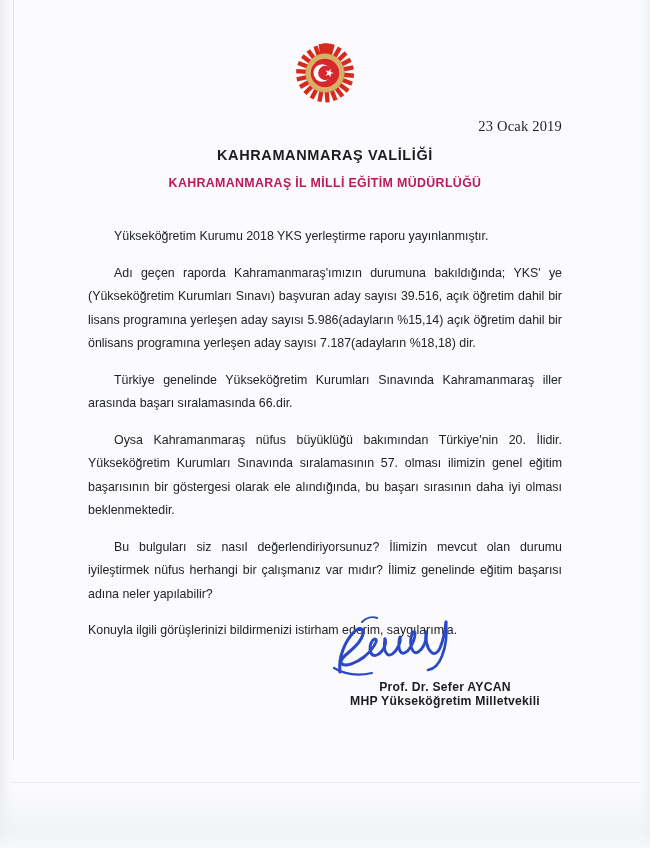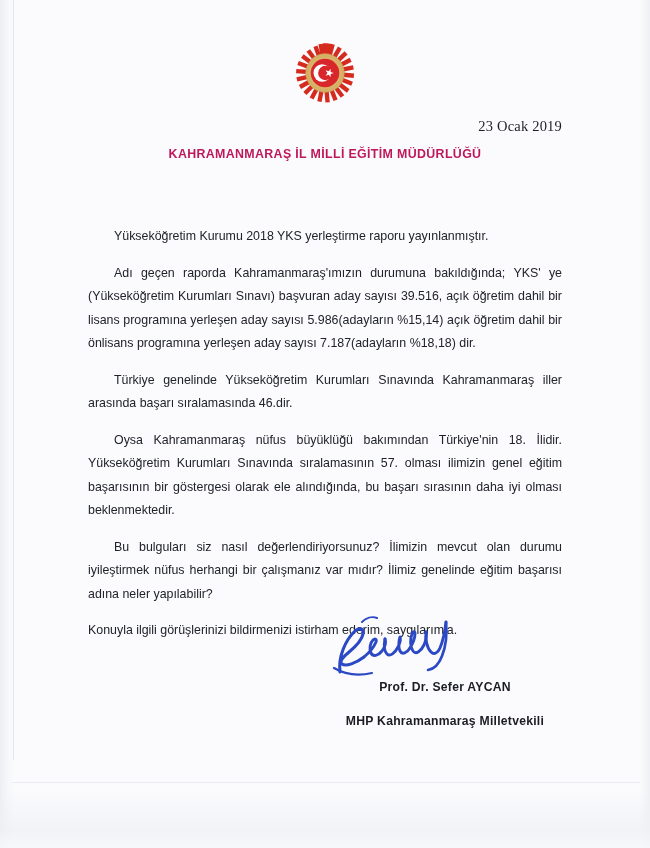--- a/index.html
+++ b/index.html
@@ -146,21 +146,20 @@
   #signature-mark svg {
     position: absolute;
     left: 28px;
     top: 0;
   }
   #signer-name {
     font-size: 12.2px;
     font-weight: bold;
     color: #1b1d22;
     letter-spacing: 0.25px;
-    margin-bottom: 20px;
   }
   #signer-role {
     font-size: 12.2px;
     font-weight: bold;
     color: #1b1d22;
     letter-spacing: 0.25px;
   }
 </style>
 </head>
 <body>
@@ -217,44 +216,45 @@
 
           <polygon fill="#ffffff" points="64.2,50 59.1,51.7 59.1,57 56,52.7 50.9,54.4 54,50 50.9,45.6 56,47.3 59.1,43 59.1,48.3"></polygon>
         </g>
       </svg>
     </span>
   </div>
 
   <div id="date-line">23 Ocak 2019</div>
 
   <div id="heading-block">
+    <div id="org-title">KAHRAMANMARAŞ VALİLİĞİ</div>
     <div id="org-subtitle">KAHRAMANMARAŞ İL MİLLİ EĞİTİM MÜDÜRLÜĞÜ</div>
   </div>
 
   <div id="body-block">
     <p>Yükseköğretim Kurumu 2018 YKS yerleştirme raporu yayınlanmıştır.</p>
     <p>Adı geçen raporda Kahramanmaraş'ımızın durumuna bakıldığında; YKS' ye (Yükseköğretim Kurumları Sınavı) başvuran aday sayısı 39.516, açık öğretim dahil bir lisans programına yerleşen aday sayısı 5.986(adayların %15,14) açık öğretim dahil bir önlisans programına yerleşen aday sayısı 7.187(adayların %18,18) dir.</p>
-    <p>Türkiye genelinde Yükseköğretim Kurumları Sınavında Kahramanmaraş iller arasında başarı sıralamasında 46.dir.</p>
-    <p>Oysa Kahramanmaraş nüfus büyüklüğü bakımından Türkiye'nin 18. İlidir. Yükseköğretim Kurumları Sınavında sıralamasının 57. olması ilimizin genel eğitim başarısının bir göstergesi olarak ele alındığında, bu başarı sırasının daha iyi olması beklenmektedir.</p>
+    <p>Türkiye genelinde Yükseköğretim Kurumları Sınavında Kahramanmaraş iller arasında başarı sıralamasında 66.dir.</p>
+    <p>Oysa Kahramanmaraş nüfus büyüklüğü bakımından Türkiye'nin 20. İlidir. Yükseköğretim Kurumları Sınavında sıralamasının 57. olması ilimizin genel eğitim başarısının bir göstergesi olarak ele alındığında, bu başarı sırasının daha iyi olması beklenmektedir.</p>
     <p>Bu bulguları siz nasıl değerlendiriyorsunuz? İlimizin mevcut olan durumu iyileştirmek nüfus herhangi bir çalışmanız var mıdır? İlimiz genelinde eğitim başarısı adına neler yapılabilir?</p>
     <p class="no-indent">Konuyla ilgili görüşlerinizi bildirmenizi istirham ederim, saygılarımla.</p>
   </div>
 
   <div id="signature-area">
     <div id="signature-mark">
       <svg width="150" height="72" viewBox="0 0 150 72" aria-hidden="true">
         <g fill="none" stroke="#2b49c4" stroke-linecap="round" stroke-linejoin="round">
           <path d="M12 66 C 10 50, 18 34, 26 26 C 31 21, 36 22, 35 28 C 34 35, 26 42, 20 47 C 14 52, 11 56, 14 58 C 18 61, 28 57, 36 51" stroke-width="3.1"></path>
           <path d="M36 51 C 42 46, 46 41, 48 36 C 49 33, 47 32, 45 34 C 42 37, 41 43, 43 47 C 45 51, 50 50, 54 45 C 57 41, 58 36, 57 33" stroke-width="2.9"></path>
           <path d="M57 33 C 56 38, 56 45, 59 48 C 62 51, 67 47, 70 41 C 72 37, 73 33, 72 31 C 71 34, 70 41, 72 45 C 74 49, 79 47, 82 42" stroke-width="2.9"></path>
           <path d="M82 42 C 85 37, 87 32, 87 28 C 87 25, 85 25, 84 28 C 82 33, 82 41, 85 45 C 88 49, 93 45, 96 39 C 98 34, 99 29, 98 26" stroke-width="2.9"></path>
           <path d="M98 26 C 97 33, 99 42, 103 46 C 106 49, 110 47, 112 42 C 115 35, 117 25, 118 16" stroke-width="2.9"></path>
           <path d="M118 16 C 119 26, 118 40, 114 50 C 111 58, 106 63, 100 64" stroke-width="2.7"></path>
           <path d="M6 62 C 16 68, 30 70, 44 67" stroke-width="2.2"></path>
           <path d="M34 16 C 38 12, 44 10, 49 12" stroke-width="2.1"></path>
         </g>
       </svg>
     </div>
     <div id="signer-name">Prof. Dr. Sefer AYCAN</div>
-    <div id="signer-role">MHP Kahramanmaraş Milletvekili</div>
+    <div id="signer-role">MHP Yükseköğretim Milletvekili</div>
   </div>
 
 </div>
 
 </body></html>

